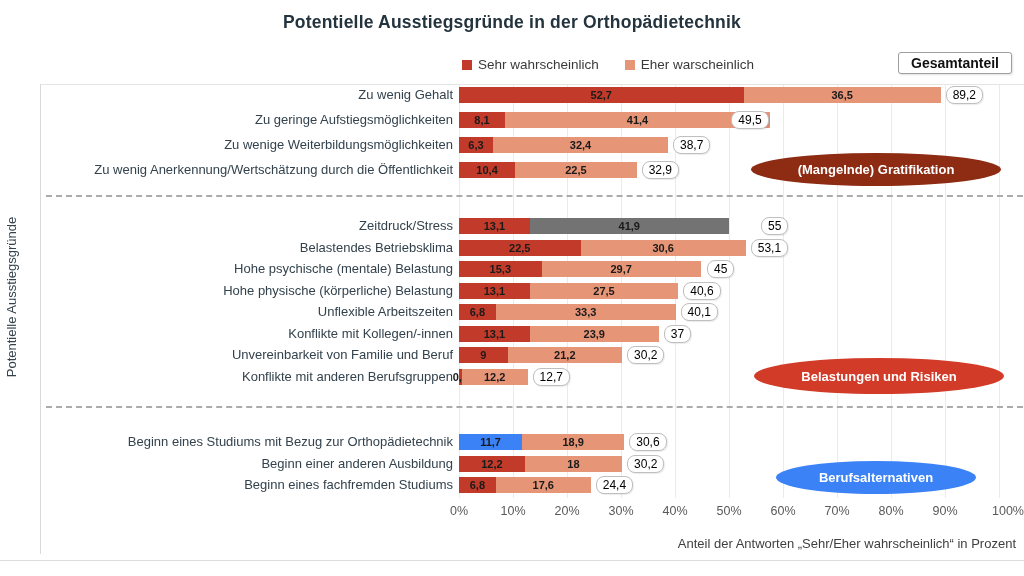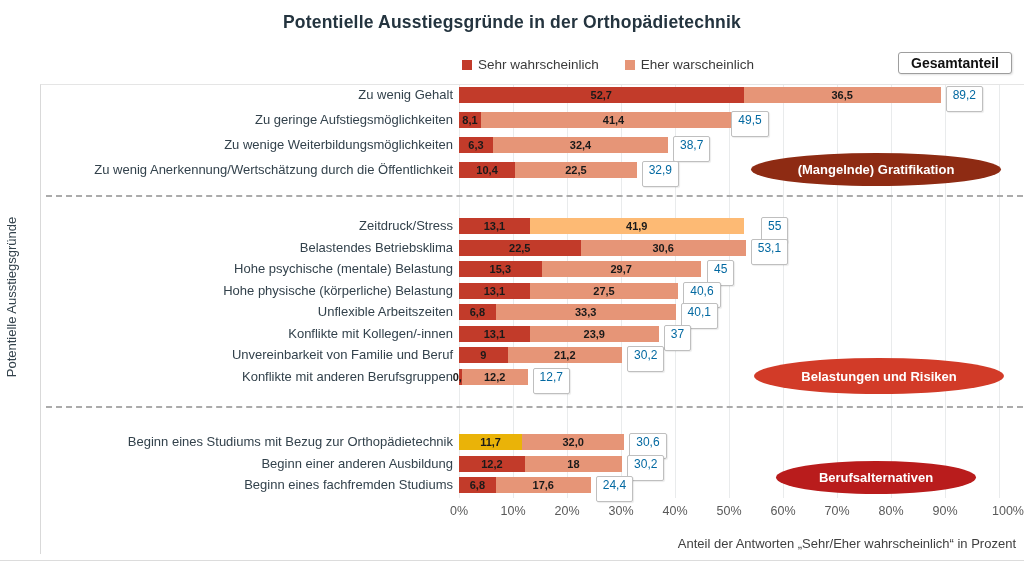--- a/index.html
+++ b/index.html
@@ -21,22 +21,22 @@
         border-left:1px solid #d9d9d9;border-top:1px solid #e5e5e5;}
   .gridline{position:absolute;top:0;width:1px;height:413px;background:#e9ebec;}
   .separator{position:absolute;left:5px;width:977px;border-top:2px dashed #ababab;}
 
   .row-label{position:absolute;left:0;width:412px;text-align:right;font-size:13px;
              color:#33424c;line-height:16px;white-space:nowrap;}
   .bar{position:absolute;height:16px;display:flex;}
   .seg{height:16px;display:flex;align-items:center;justify-content:center;
        overflow:visible;white-space:nowrap;}
   .seg span{font-size:11px;font-weight:bold;color:#1a1a1a;}
-  .total-box{position:absolute;height:26px;line-height:16px;border:1px solid #bfbfbf;
-             background:#fff;border-radius:2px;padding:0 6px;font-size:12px;color:#0369a1;
+  .total-box{position:absolute;height:18px;line-height:16px;border:1px solid #bfbfbf;
+             background:#fff;border-radius:8px;padding:0 6px;font-size:12px;color:#000000;
              box-shadow:1px 1px 1px rgba(0,0,0,.08);}
   .badge{position:absolute;border-radius:50%;display:flex;align-items:center;justify-content:center;
          color:#fff;font-weight:bold;font-size:13px;text-align:center;white-space:nowrap;}
 
   .tick{position:absolute;top:419px;width:50px;margin-left:-25px;text-align:center;
         font-size:12.5px;color:#595959;}
   .y-axis-label{position:absolute;left:-98px;top:289px;width:220px;height:16px;text-align:center;
         font-size:13px;color:#33424c;transform:rotate(-90deg);}
   .caption{position:absolute;top:536px;right:8px;font-size:13px;color:#3f3f3f;}
   .bottom-line{position:absolute;top:560px;left:0;width:100%;height:1px;background:#dcdcdc;}
@@ -90,21 +90,21 @@
         <div class="seg" style="width: 284.58px; background: rgb(194, 59, 42);">
           <span>52,7</span>
         </div>
         <div class="seg" style="width: 197.1px; background: rgb(230, 149, 119);">
           <span>36,5</span>
         </div>
       </div>
       <div class="total-box" style="left: 904.68px; top: 1px;">89,2</div>
       <div class="row-label" style="top: 27px;">Zu geringe Aufstiegsmöglichkeiten</div>
       <div class="bar" style="left: 418px; top: 27px;">
-        <div class="seg" style="width: 22px; background: rgb(194, 59, 42);">
+        <div class="seg" style="width: 46px; background: rgb(194, 59, 42);">
           <span>8,1</span>
         </div>
         <div class="seg" style="width: 265px; background: rgb(230, 149, 119);">
           <span>41,4</span>
         </div>
       </div>
       <div class="total-box" style="left: 690.3px; top: 26px;">49,5</div>
       <div class="row-label" style="top: 52px;">Zu wenige Weiterbildungsmöglichkeiten</div>
       <div class="bar" style="left: 418px; top: 52px;">
         <div class="seg" style="width: 34.02px; background: rgb(194, 59, 42);">
@@ -124,21 +124,21 @@
           <span>22,5</span>
         </div>
       </div>
       <div class="total-box" style="left: 600.66px; top: 76px; text-align: center;">32,9</div>
       <div class="badge" style="left: 710px; top: 68px; width: 250px; height: 33px; background: rgb(142, 43, 19);">(Mangelnde) Gratifikation</div>
       <div class="row-label" style="top: 133px;">Zeitdruck/Stress</div>
       <div class="bar" style="left: 418px; top: 133px;">
         <div class="seg" style="width: 70.74px; background: rgb(194, 59, 42);">
           <span>13,1</span>
         </div>
-        <div class="seg" style="width: 214px; background: #fdba74;">
+        <div class="seg" style="width: 199px; background: #737373;">
           <span>41,9</span>
         </div>
       </div>
       <div class="total-box" style="left: 720px; top: 132px;">55</div>
       <div class="row-label" style="top: 154.5px;">Belastendes Betriebsklima</div>
       <div class="bar" style="left: 418px; top: 154.5px;">
         <div class="seg" style="width: 121.5px; background: rgb(194, 59, 42);">
           <span>22,5</span>
         </div>
         <div class="seg" style="width: 165.24px; background: rgb(230, 149, 119);">
@@ -202,25 +202,25 @@
           <span>0,5</span>
         </div>
         <div class="seg" style="width: 65.88px; background: rgb(230, 149, 119);">
           <span>12,2</span>
         </div>
       </div>
       <div class="total-box" style="left: 491.58px; top: 282.5px;">12,7</div>
       <div class="badge" style="left: 713px; top: 273px; width: 250px; height: 36px; background: rgb(210, 59, 40);">Belastungen und Risiken</div>
       <div class="row-label" style="top: 349px;">Beginn eines Studiums mit Bezug zur Orthopädietechnik</div>
       <div class="bar" style="left: 418px; top: 349px;">
-        <div class="seg" style="width: 63.18px; background: #eab308;">
+        <div class="seg" style="width: 63.18px; background: #3b82f6;">
           <span>11,7</span>
         </div>
         <div class="seg" style="width: 102.06px; background: rgb(230, 149, 119);">
-          <span>32,0</span>
+          <span>18,9</span>
         </div>
       </div>
       <div class="total-box" style="left: 588.24px; top: 348px;">30,6</div>
       <div class="row-label" style="top: 370.5px;">Beginn einer anderen Ausbildung</div>
       <div class="bar" style="left: 418px; top: 370.5px;">
         <div class="seg" style="width: 65.88px; background: rgb(194, 59, 42);">
           <span>12,2</span>
         </div>
         <div class="seg" style="width: 97.2px; background: rgb(230, 149, 119);">
           <span>18</span>
@@ -230,19 +230,19 @@
       <div class="row-label" style="top: 392px;">Beginn eines fachfremden Studiums</div>
       <div class="bar" style="left: 418px; top: 392px;">
         <div class="seg" style="width: 36.72px; background: rgb(194, 59, 42);">
           <span>6,8</span>
         </div>
         <div class="seg" style="width: 95.04px; background: rgb(230, 149, 119);">
           <span>17,6</span>
         </div>
       </div>
       <div class="total-box" style="left: 554.76px; top: 391px;">24,4</div>
-      <div class="badge" style="left: 735px; top: 376px; width: 200px; height: 33px; background: #b91c1c;">Berufsalternativen</div>
+      <div class="badge" style="left: 735px; top: 376px; width: 200px; height: 33px; background: #3b82f6;">Berufsalternativen</div>
     </div>
 
   <div class="y-axis-label">Potentielle Ausstiegsgründe</div>
   <div class="caption">Anteil der Antworten „Sehr/Eher wahrscheinlich“ in Prozent</div>
   <div class="bottom-line"></div>
 </div>
 
 </body></html>

